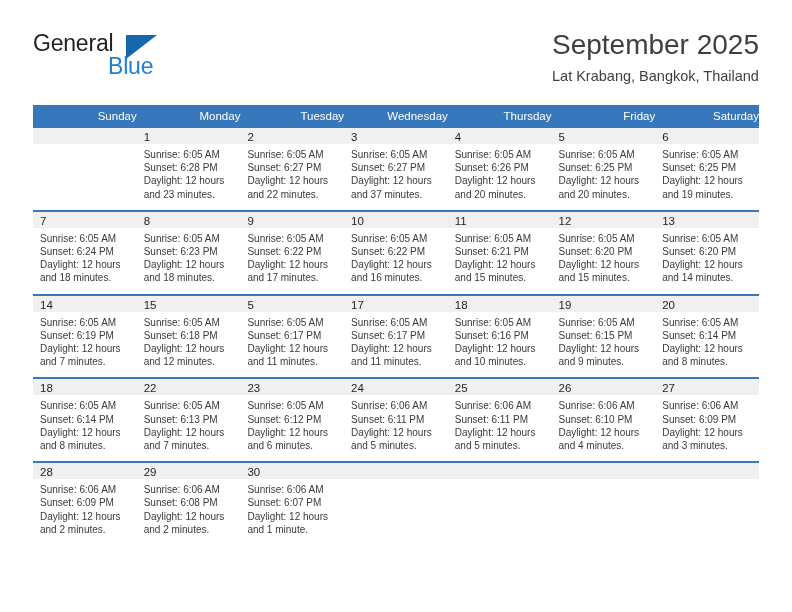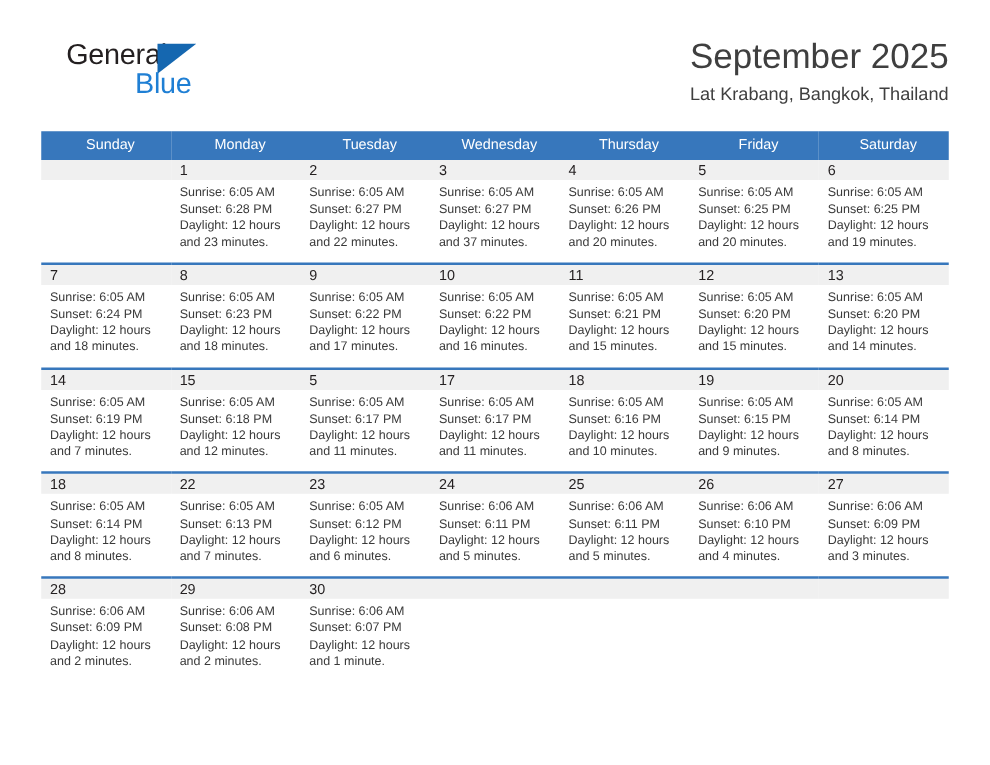--- a/index.html
+++ b/index.html
@@ -37,21 +37,20 @@
     height: 58px;
   }
   .logo-general {
     position: absolute;
     left: 0;
     top: 0;
     font-size: 23px;
     letter-spacing: -0.2px;
     color: #231f20;
     font-family: "Liberation Sans", sans-serif;
-    margin-left: 20px;
   }
   .logo-triangle {
     position: absolute;
     left: 93px;
     top: 5px;
     width: 0;
     height: 0;
     border-left: 31px solid #1567b0;
     border-bottom: 24px solid transparent;
   }
@@ -61,21 +60,21 @@
     top: 23px;
     font-size: 23px;
     color: #1f7fd4;
     letter-spacing: -0.2px;
   }
 
   .title-block {
     position: absolute;
     right: 0;
     top: 0;
-    text-align: left;
+    text-align: center;
   }
   .cal-title {
     font-size: 28px;
     color: #3f3f3f;
     font-weight: normal;
     line-height: 34px;
     white-space: nowrap;
   }
   .cal-subtitle {
     margin-top: 5px;
@@ -92,21 +91,21 @@
     top: 105px;
     width: 726px;
     border-collapse: collapse;
     table-layout: fixed;
   }
   .calendar th {
     background: #3777bc;
     color: #ffffff;
     font-size: 11.5px;
     font-weight: normal;
-    text-align: center;
+    text-align: right;
     padding: 5px 0 5px 7px;
     border: none;
     line-height: 13px;
   }
   .calendar td {
     vertical-align: top;
     padding: 0;
     border: none;
     border-top: 2px solid #3777bc;
     width: 103.7px;

